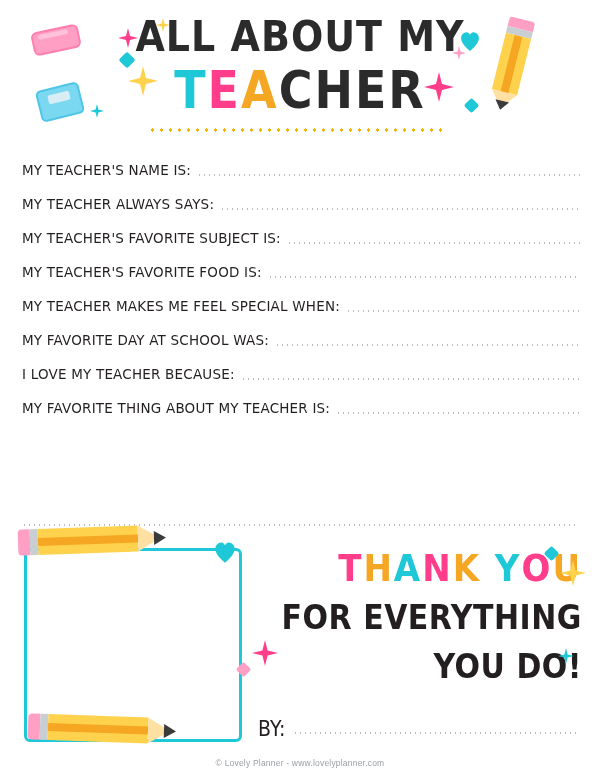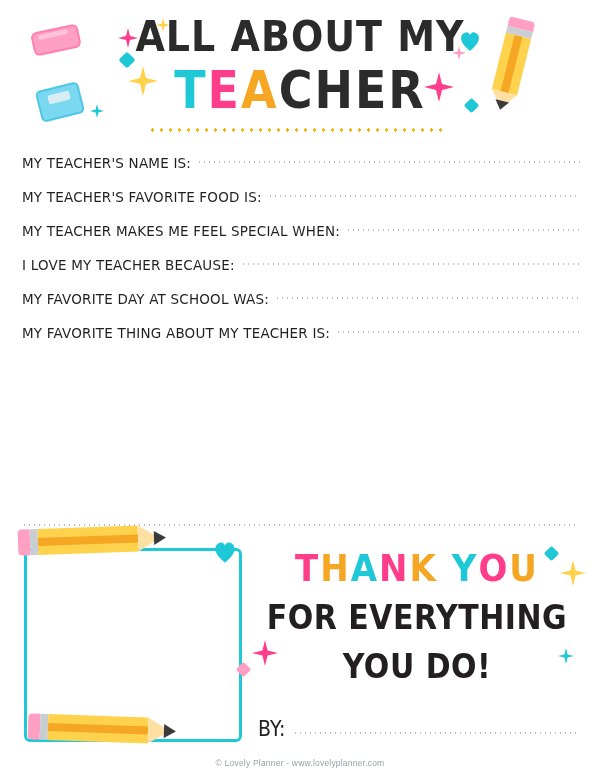--- a/index.html
+++ b/index.html
@@ -72,21 +72,21 @@
 
   
   .prompts {
     position: absolute;
     left: 22px;
     top: 148px;
     width: 558px;
   }
   .prompt-row {
     display: flex;
-    align-items: center;
+    align-items: flex-end;
     height: 34px;
   }
   .prompt-label {
     font-family: "DejaVu Sans", sans-serif;
     font-size: 13.5px;
     font-weight: normal;
     color: #231f20;
     letter-spacing: 0.2px;
     white-space: nowrap;
     transform: scaleY(1.1);
@@ -126,21 +126,21 @@
     box-sizing: border-box;
     background: #fff;
   }
 
   
   .thanks {
     position: absolute;
     left: 252px;
     top: 548px;
     width: 330px;
-    text-align: center;
+    text-align: right;
   }
   .thanks-line1 {
     font-family: "DejaVu Sans", sans-serif;
     font-weight: bold;
     font-size: 34px;
     letter-spacing: 2px;
     transform: scaleY(1.12);
   }
   .thanks-line1 span { display:inline-block; }
   .thanks-line2 {
@@ -240,33 +240,41 @@
     <div class="title-line2" id="title-line2"><span style="color: rgb(31, 200, 214);">T</span><span style="color: rgb(255, 61, 139);">E</span><span style="color: rgb(245, 166, 35);">A</span><span style="color: rgb(43, 43, 43);">C</span><span style="color: rgb(43, 43, 43);">H</span><span style="color: rgb(43, 43, 43);">E</span><span style="color: rgb(43, 43, 43);">R</span></div>
   </div>
   <div class="dotted-rule"></div>
 
   <div class="prompts" id="prompts">
       <div class="prompt-row">
         <div class="prompt-label">MY TEACHER'S NAME IS:</div>
         <div class="prompt-fill"></div>
       </div>
       <div class="prompt-row">
+        <div class="prompt-label">MY TEACHER ALWAYS SAYS:</div>
+        <div class="prompt-fill"></div>
+      </div>
+      <div class="prompt-row">
+        <div class="prompt-label">MY TEACHER'S FAVORITE SUBJECT IS:</div>
+        <div class="prompt-fill"></div>
+      </div>
+      <div class="prompt-row">
         <div class="prompt-label">MY TEACHER'S FAVORITE FOOD IS:</div>
         <div class="prompt-fill"></div>
       </div>
       <div class="prompt-row">
         <div class="prompt-label">MY TEACHER MAKES ME FEEL SPECIAL WHEN:</div>
         <div class="prompt-fill"></div>
       </div>
       <div class="prompt-row">
+        <div class="prompt-label">MY FAVORITE DAY AT SCHOOL WAS:</div>
+        <div class="prompt-fill"></div>
+      </div>
+      <div class="prompt-row">
         <div class="prompt-label">I LOVE MY TEACHER BECAUSE:</div>
-        <div class="prompt-fill"></div>
-      </div>
-      <div class="prompt-row">
-        <div class="prompt-label">MY FAVORITE DAY AT SCHOOL WAS:</div>
         <div class="prompt-fill"></div>
       </div>
       <div class="prompt-row">
         <div class="prompt-label">MY FAVORITE THING ABOUT MY TEACHER IS:</div>
         <div class="prompt-fill"></div>
       </div>
     </div>
 
   <div class="full-rule"></div>
 

